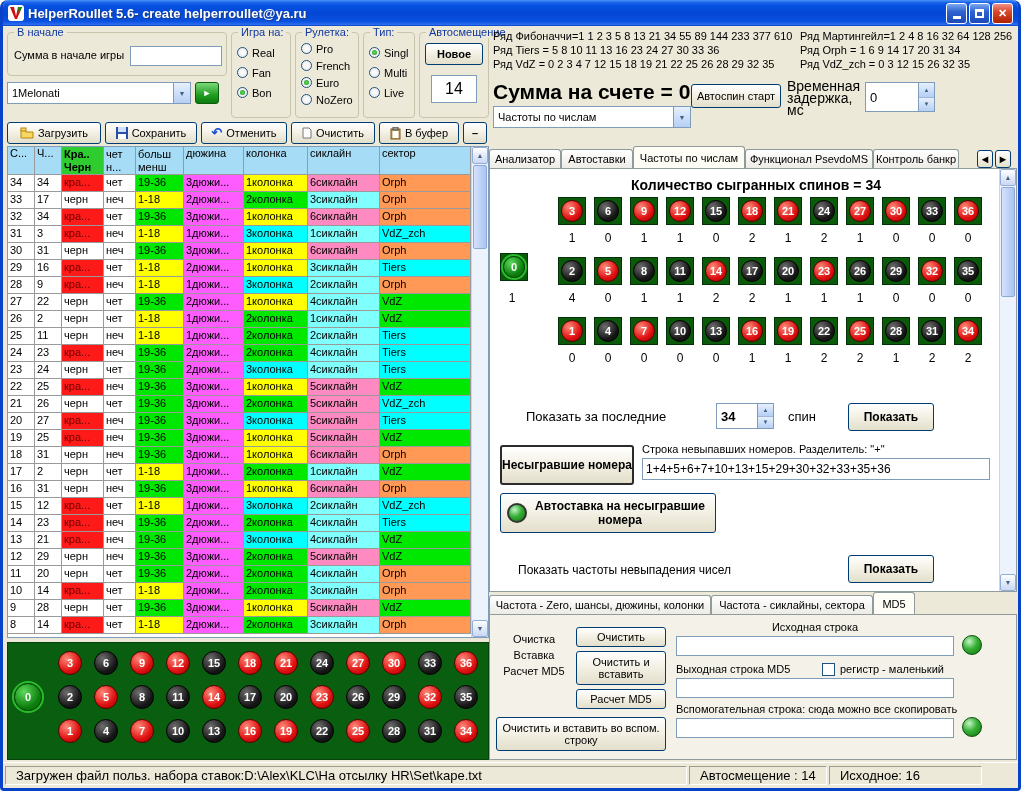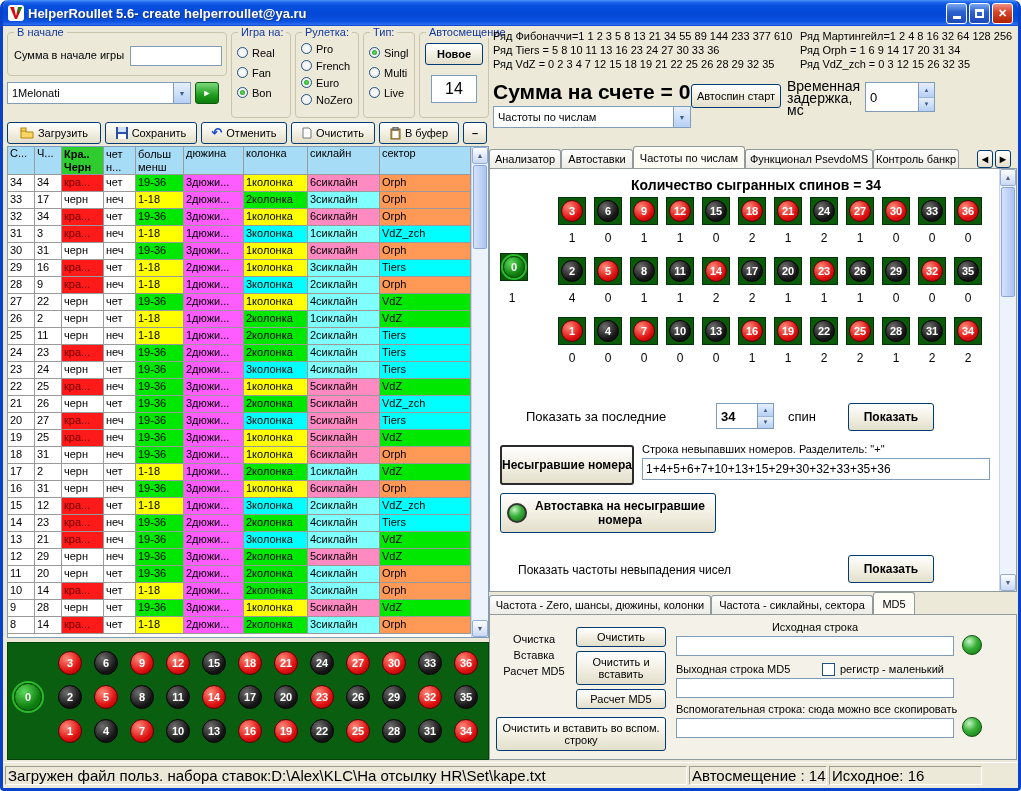--- a/index.html
+++ b/index.html
@@ -7,21 +7,21 @@
 .window{position:absolute;inset:0;border:3px solid #0842C8;border-top:none;border-radius:8px 8px 4px 4px;overflow:hidden;background:#ECE9D8;display:flex;flex-direction:column;}
 .titlebar{height:26px;background:linear-gradient(180deg,#4A94F8 0%,#1B63EA 10%,#0550E0 22%,#0447D6 55%,#0A51E0 82%,#2B6CF0 94%,#0440C0 100%);display:flex;align-items:center;padding:0 5px;gap:4px;flex:0 0 auto;}
 .title-text{color:#fff;font-weight:bold;font-size:13px;text-shadow:1px 1px 1px #1B3C85;flex:1;white-space:nowrap;overflow:hidden;}
 .winbtns{display:flex;gap:2px;}
 .wbtn{width:21px;height:21px;border:1px solid #fff;border-radius:3px;color:#fff;display:flex;align-items:center;justify-content:center;background:linear-gradient(#7BA8F0,#2E63D0 40%,#1D49B8);font-size:11px;font-weight:bold;}
 .wbtn.close{background:linear-gradient(#F09086,#D8492F 40%,#B02000);}
 .minbar{width:8px;height:3px;background:#fff;margin-top:9px;}
 .maxbox{width:9px;height:9px;border:2px solid #fff;border-top-width:3px;}
 .content{position:relative;flex:1;background:#ECE9D8;overflow:hidden;}
 .statusbar{height:26px;position:relative;flex:0 0 auto;background:#ECE9D8;border-top:1px solid #fff;}
-.sp{position:absolute;top:3px;bottom:3px;border:1px solid;border-color:#9E9C8E #FFF #FFF #9E9C8E;display:flex;align-items:center;padding:0 2px;font-size:15px;white-space:nowrap;overflow:hidden;}
+.sp{position:absolute;top:3px;bottom:3px;border:1px solid;border-color:#9E9C8E #FFF #FFF #9E9C8E;display:flex;align-items:center;padding:0 10px;font-size:13px;white-space:nowrap;overflow:hidden;}
 .abs{position:absolute;}
 .gb{position:absolute;border:1px solid #C9C5AD;border-radius:4px;}
 .gb-title{position:absolute;top:-7px;left:6px;background:#ECE9D8;padding:0 3px;font-size:11px;color:#1238A0;white-space:nowrap;}
 .lbl{font-size:11px;color:#000;white-space:nowrap;}
 .field{background:#fff;border:1px solid #7F9DB9;font-size:11px;padding:1px 3px;}
 input.field{outline:none;}
 .btn{background:linear-gradient(#FFFFFF,#F4F1E6 45%,#E3DFCB);border:1px solid #003C74;border-radius:3px;font-size:11px;display:flex;align-items:center;justify-content:center;gap:4px;text-align:center;}
 .btn.bold{font-weight:bold;}
 .combo{background:#fff;border:1px solid #7F9DB9;display:flex;align-items:center;font-size:11px;padding-left:4px;}
 .combo-arrow{margin-left:auto;width:17px;align-self:stretch;background:linear-gradient(#E7F0FC,#B6CFF5);border-left:1px solid #7F9DB9;display:flex;align-items:center;justify-content:center;font-size:7px;color:#3D6185;border-radius:0 1px 1px 0;}

